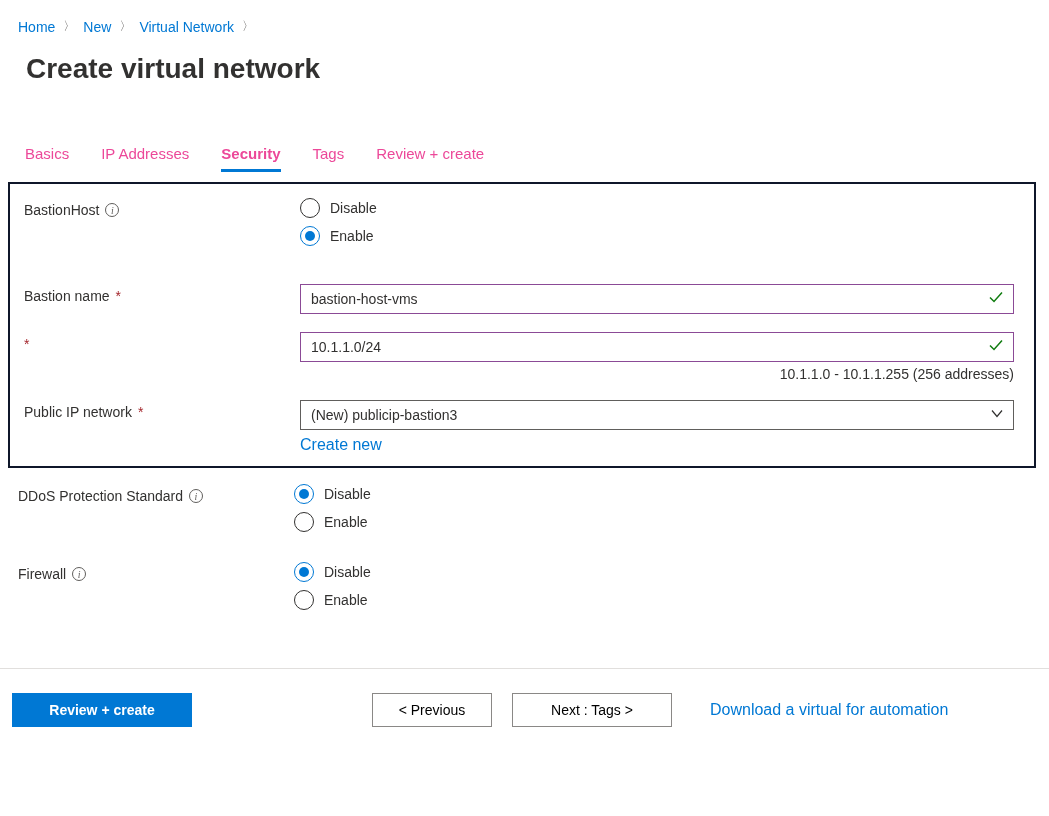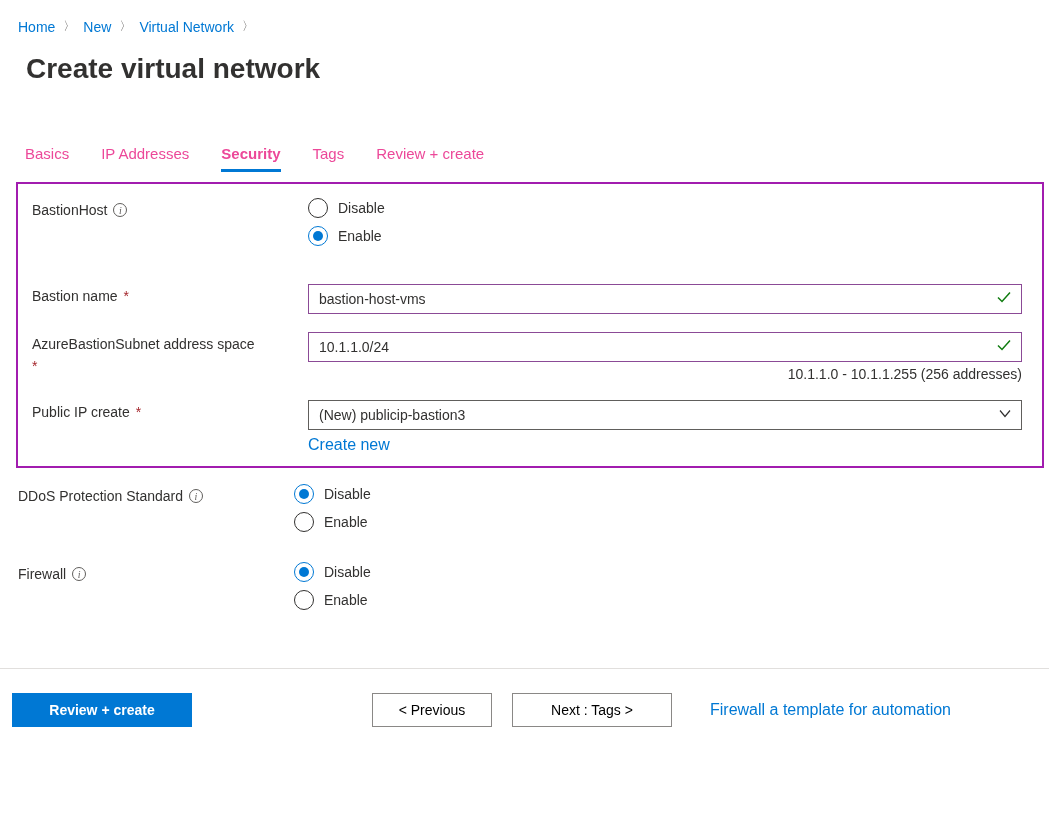--- a/index.html
+++ b/index.html
@@ -44,22 +44,22 @@
       font-weight: 600;
     }
     .tab.active::after {
       content: '';
       position: absolute;
       bottom: 0; left: 0; right: 0;
       height: 3px;
       background: #0078d4;
     }
     .highlight-box {
-      border: 2px solid #a21caf;
-      margin: 10px 0 0 16px;
+      border: 2px solid #0f172a;
+      margin: 10px 0 0 8px;
       padding: 10px 32px 12px 14px;
       width: 1028px;
     }
     .form-row {
       display: flex;
       align-items: flex-start;
       margin-top: 12px;
     }
     .form-label {
       width: 276px;
@@ -242,39 +242,38 @@
           <svg width="16" height="16" viewBox="0 0 16 16">
               <path d="M2 8 L6 12 L14 3" stroke="#107c10" stroke-width="1.5" fill="none"></path>
             </svg>
         </span>
       </div>
     </div>
   </div>
 
   <div class="form-row" style="margin-top:18px;">
     <div class="form-label" style="flex-wrap:wrap;">
-      <span>AzureBastionSubnet address space</span>
       <span class="req" style="width:100%">*</span>
     </div>
     <div class="form-control">
       <div class="text-input-wrap">
         <input class="text-input" type="text" value="10.1.1.0/24" style="">
         <span class="check-icon">
           <svg width="16" height="16" viewBox="0 0 16 16">
               <path d="M2 8 L6 12 L14 3" stroke="#107c10" stroke-width="1.5" fill="none"></path>
             </svg>
         </span>
       </div>
       <div class="helper">10.1.1.0 - 10.1.1.255 (256 addresses)</div>
     </div>
   </div>
 
   <div class="form-row" style="margin-top:18px;">
     <div class="form-label">
-      <span>Public IP create</span>
+      <span>Public IP network</span>
       <span class="req">*</span>
     </div>
     <div class="form-control">
       <div class="select-wrap">
         <div class="select-box">(New) publicip-bastion3</div>
         <span class="chev-down">
           <svg width="14" height="14" viewBox="0 0 14 14">
               <path d="M2 4 L7 10 L12 4" stroke="#323130" stroke-width="1.2" fill="none"></path>
             </svg>
         </span>
@@ -331,14 +330,14 @@
 
 </div>
 
 <hr class="footer-divider">
 
 <div class="footer">
   <button class="btn primary">Review + create</button>
   <div class="footer-spacer"></div>
   <button class="btn">&lt;  Previous</button>
   <button class="btn" style="min-width:160px;">Next : Tags  &gt;</button>
-  <a class="link" style="margin-left:18px;">Firewall a template for automation</a>
+  <a class="link" style="margin-left:18px;">Download a virtual for automation</a>
 </div>
 
 </body></html>

